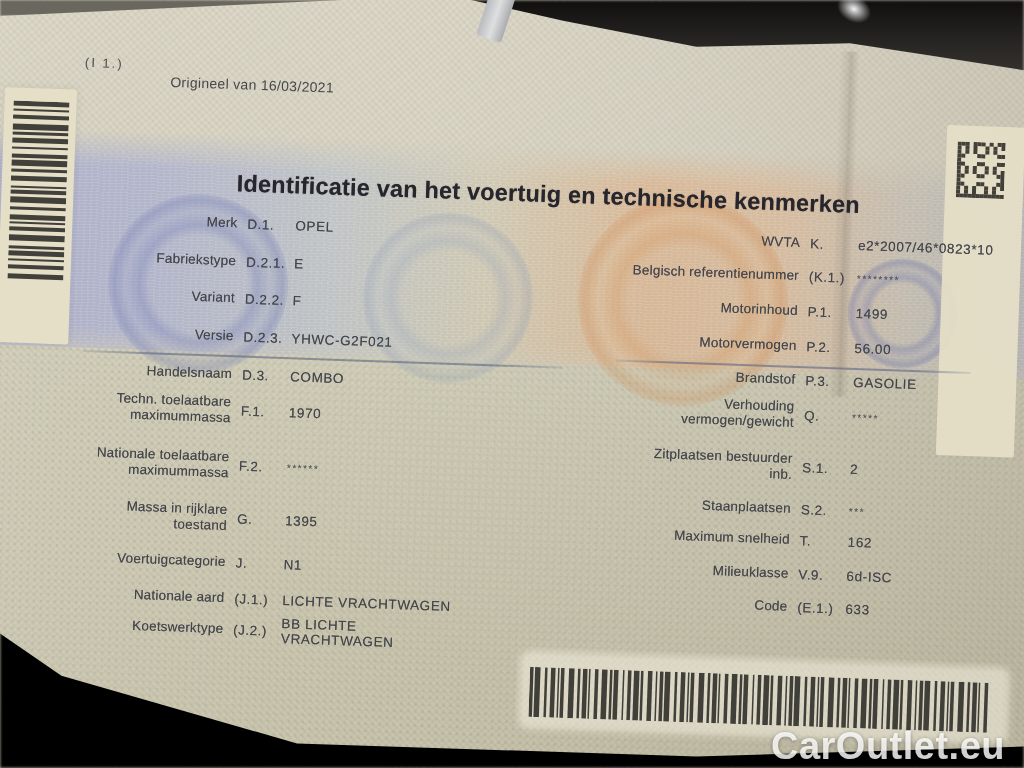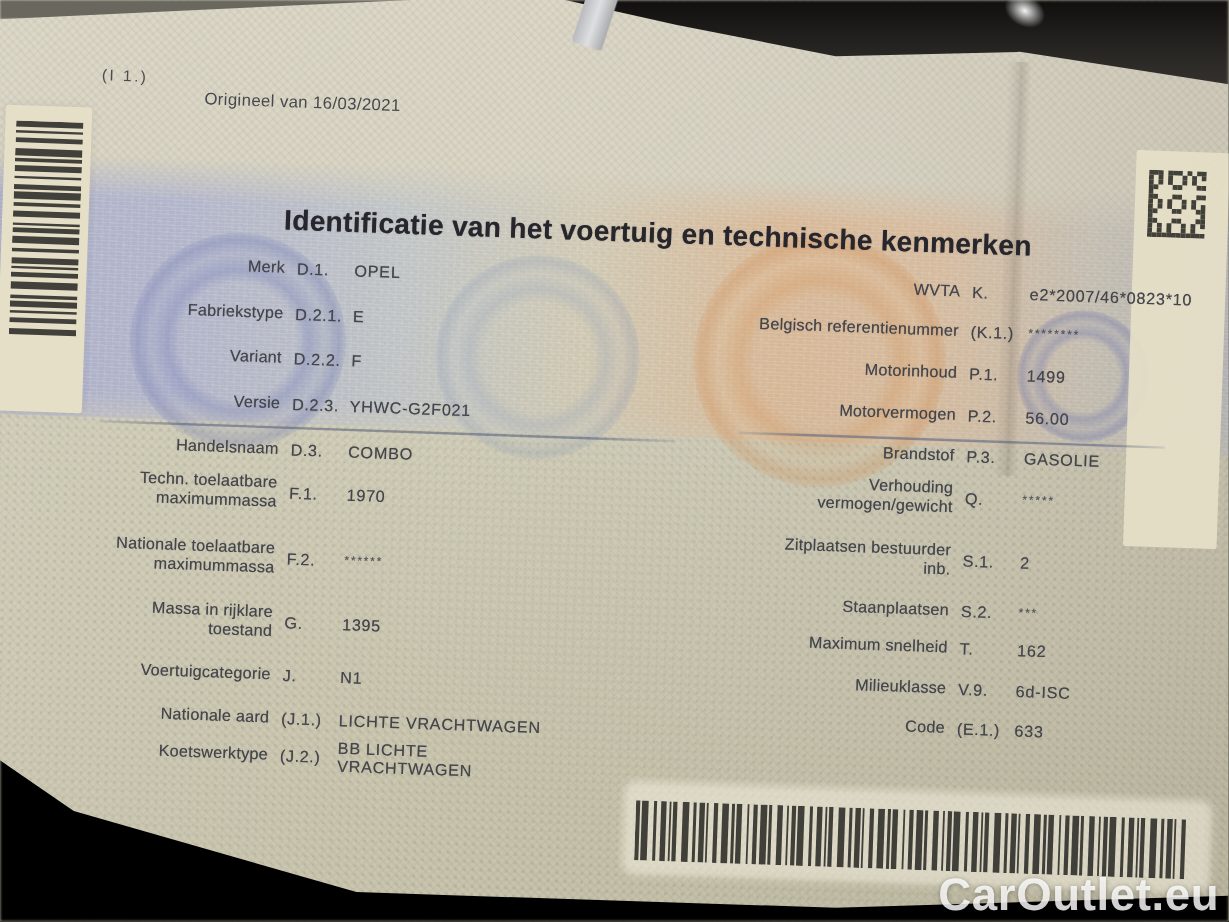--- a/index.html
+++ b/index.html
@@ -119,21 +119,21 @@
     background:radial-gradient(ellipse,#f2f3f4,rgba(240,240,242,0) 70%);
     transform:rotate(28deg);
   }
   .bottom-dark{
     position:absolute;left:0;top:0;width:1024px;height:768px;z-index:6;
     clip-path:polygon(0 82.5%,6% 88%,29% 96.8%,68% 98.5%,100% 97.2%,100% 100%,0 100%);
     background:linear-gradient(180deg,rgba(8,8,7,.88),#000 55%);
     filter:blur(1.5px);
   }
   .watermark{
-    position:absolute;right:8px;bottom:0px;z-index:9;
+    position:absolute;right:19px;bottom:0px;z-index:9;
     font-size:38px;font-weight:700;letter-spacing:.5px;
     color:rgba(255,255,255,.82);
     text-shadow:0 1px 4px rgba(0,0,0,.35);
   }
 </style>
 </head>
 <body>
 
 <div class="photo">
 

